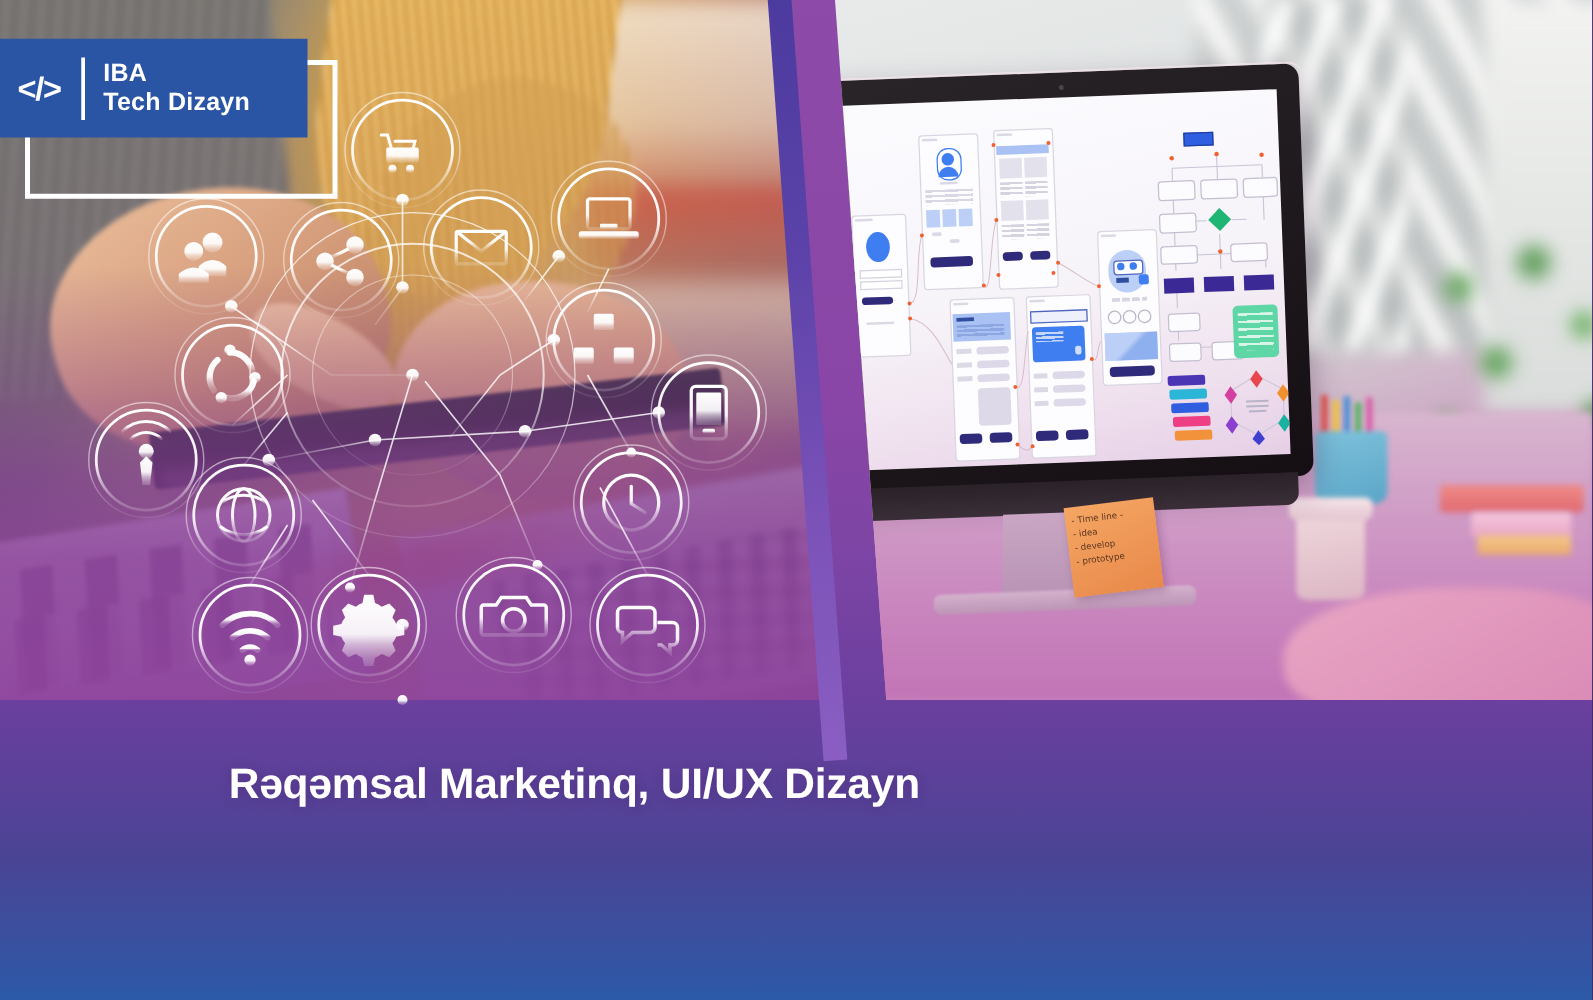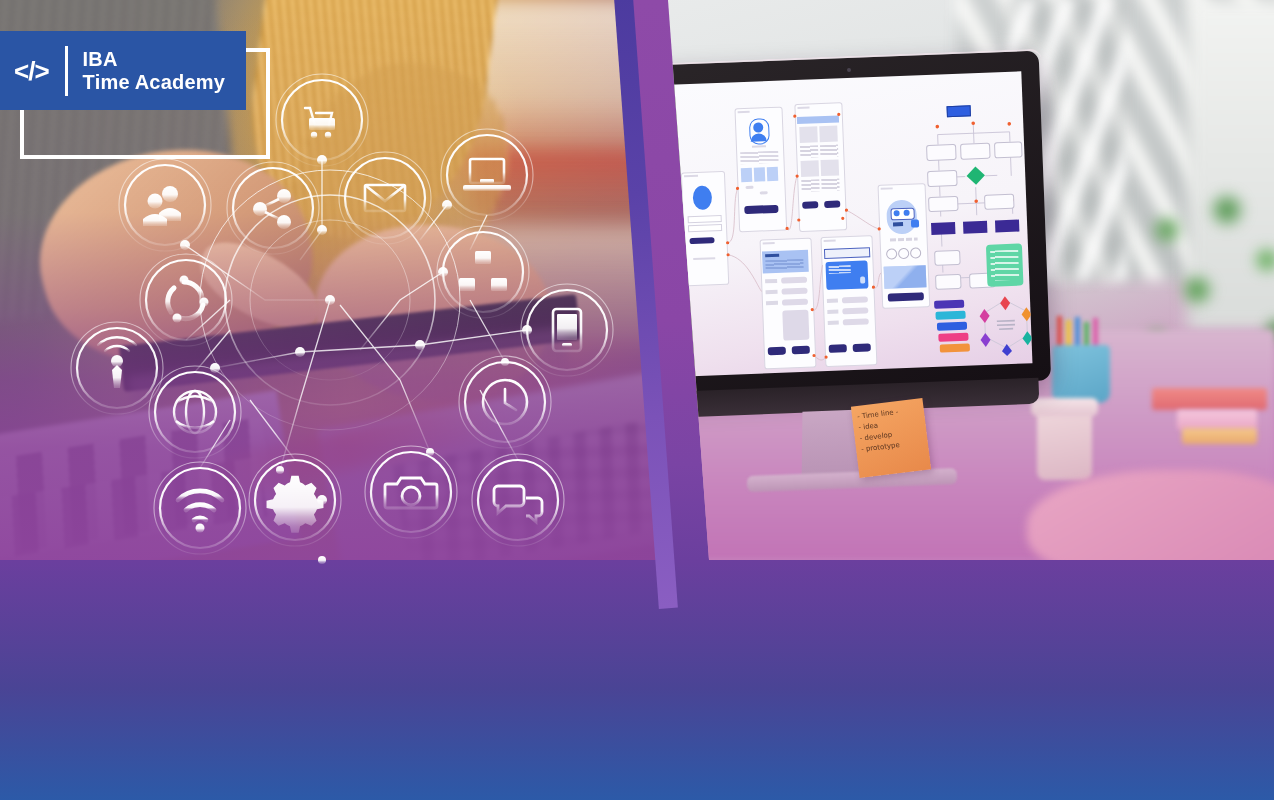--- a/index.html
+++ b/index.html
@@ -827,19 +827,20 @@
 
   <div id="divider"></div>
 
   <div id="logo">
     <div class="logo-frame"></div>
     <div class="logo-block">
       <div class="logo-code">&lt;/&gt;</div>
       <div class="logo-div"></div>
       <div class="logo-txt">
         <div class="logo-l1">IBA</div>
-        <div class="logo-l2">Time Academy</div>
+        <div class="logo-l2">Tech Dizayn</div>
       </div>
     </div>
   </div>
 
+  <div id="subhead">Rəqəmsal Marketinq, UI/UX Dizayn</div>
 
 </div>
 
 </body></html>

